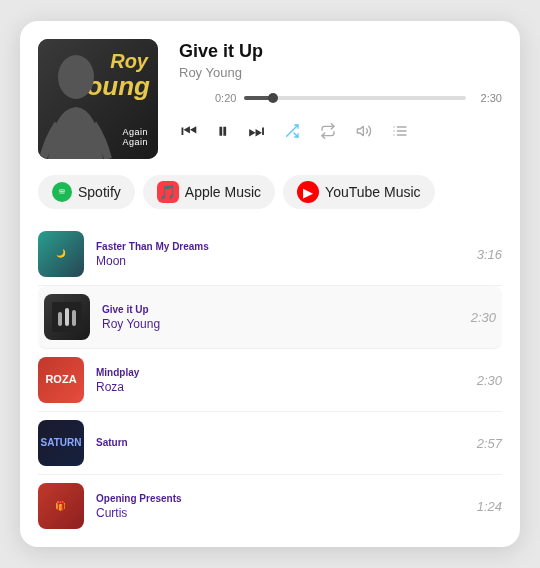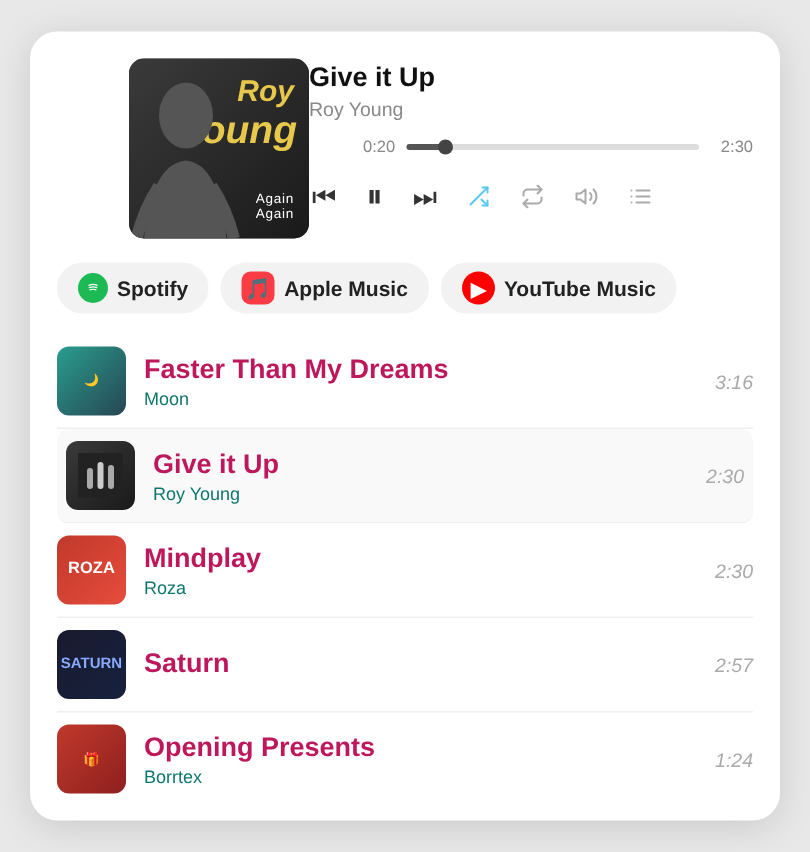--- a/index.html
+++ b/index.html
@@ -16,23 +16,22 @@
       background: #fff;
       border-radius: 18px;
       width: 500px;
       padding: 18px 18px 10px 18px;
       box-shadow: 0 4px 24px rgba(0,0,0,0.13);
     }
     
     .now-playing {
       display: flex;
       align-items: flex-start;
-      gap: 0;
+      gap: 21px;
       margin-bottom: 16px;
-      margin-left: 48px;
     }
     .album-art {
       width: 120px;
       height: 120px;
       border-radius: 10px;
       flex-shrink: 0;
       overflow: hidden;
       position: relative;
       background: #2c2c2c;
     }
@@ -179,21 +178,21 @@
       margin-bottom: 14px;
       flex-wrap: wrap;
     }
     .service-tab {
       display: flex;
       align-items: center;
       gap: 6px;
       padding: 6px 14px;
       border-radius: 20px;
       font-size: 14px;
-      font-weight: 700;
+      font-weight: 400;
       cursor: pointer;
       border: none;
       background: #f2f2f2;
       color: #222;
     }
     .service-icon {
       width: 20px;
       height: 20px;
       border-radius: 50%;
       display: flex;
@@ -239,28 +238,28 @@
       color: #fff;
       font-size: 8px;
       font-weight: 700;
       text-align: center;
       line-height: 1.2;
     }
     .song-info {
       flex: 1;
     }
     .song-title {
-      font-size: 18px;
+      font-size: 10px;
       font-weight: 600;
-      color: #be185d;
+      color: #4c1d95;
       margin-bottom: 2px;
     }
     .song-artist {
       font-size: 12px;
-      color: #0f766e;
+      color: #4c1d95;
     }
     .song-duration {
       font-size: 13px;
       color: #aaa;
       flex-shrink: 0;
       font-style: italic;
     }
   </style>
 </head>
 <body>
@@ -399,18 +398,18 @@
         <div class="song-title">Saturn</div>
       </div>
       <span class="song-duration">2:57</span>
     </div>
     <div class="song-item">
       <div class="song-thumb song-thumb-borrtex">
         <span class="thumb-label" style="font-size:9px;color:#fff;">🎁</span>
       </div>
       <div class="song-info">
         <div class="song-title">Opening Presents</div>
-        <div class="song-artist">Borrtex</div>
+        <div class="song-artist">Curtis</div>
       </div>
       <span class="song-duration">1:24</span>
     </div>
   </div>
 </div>
 
 </body></html>

